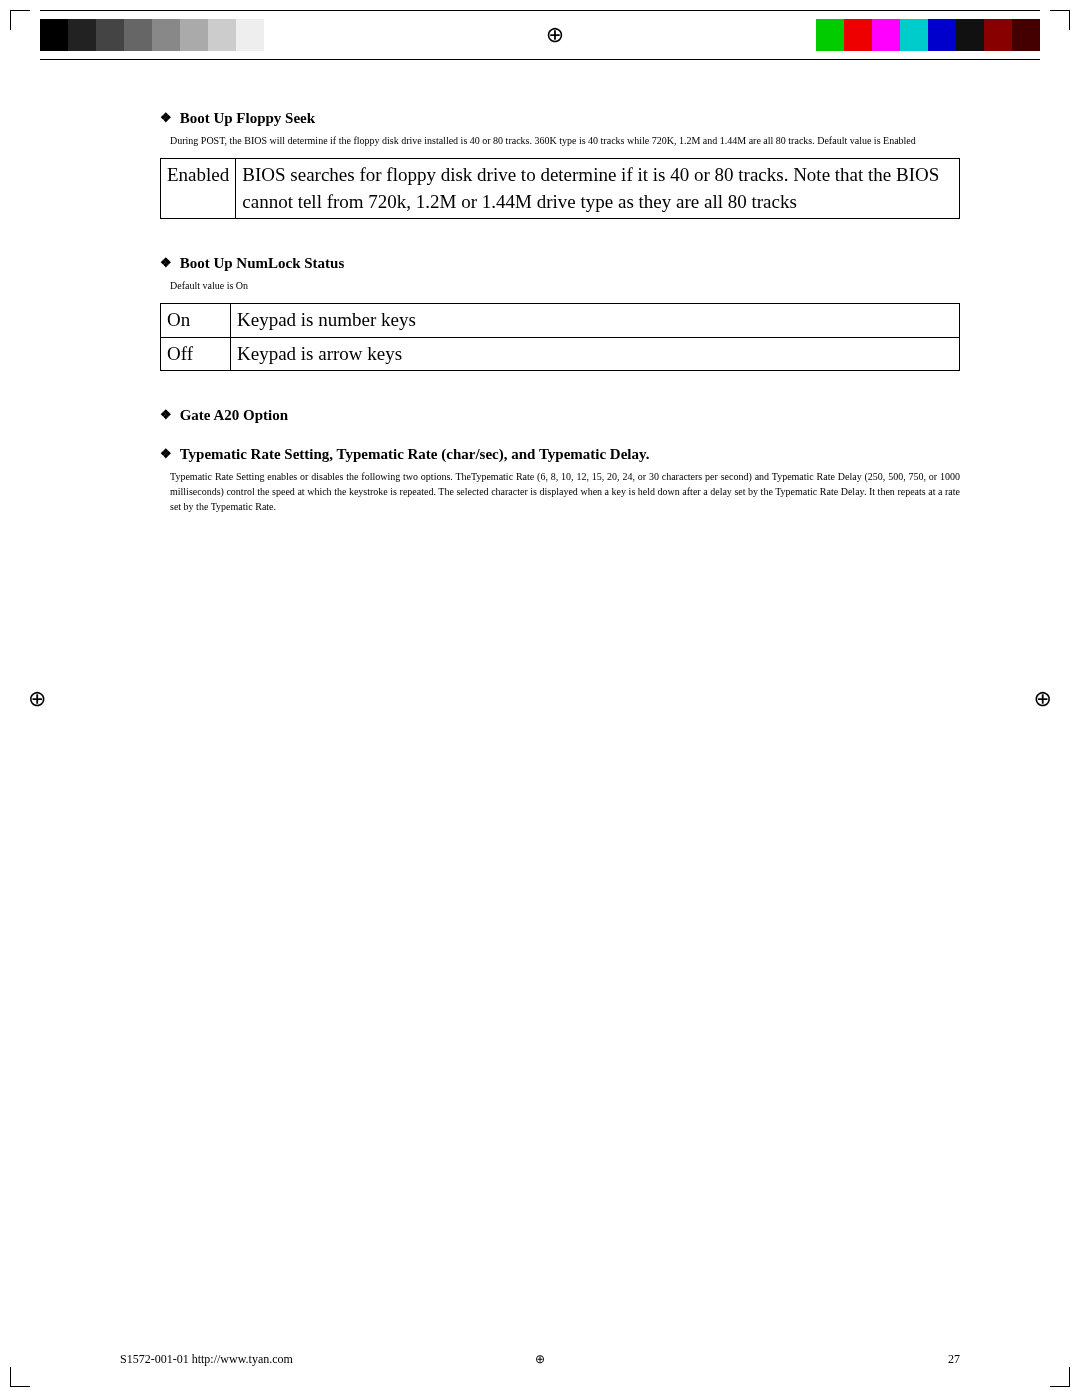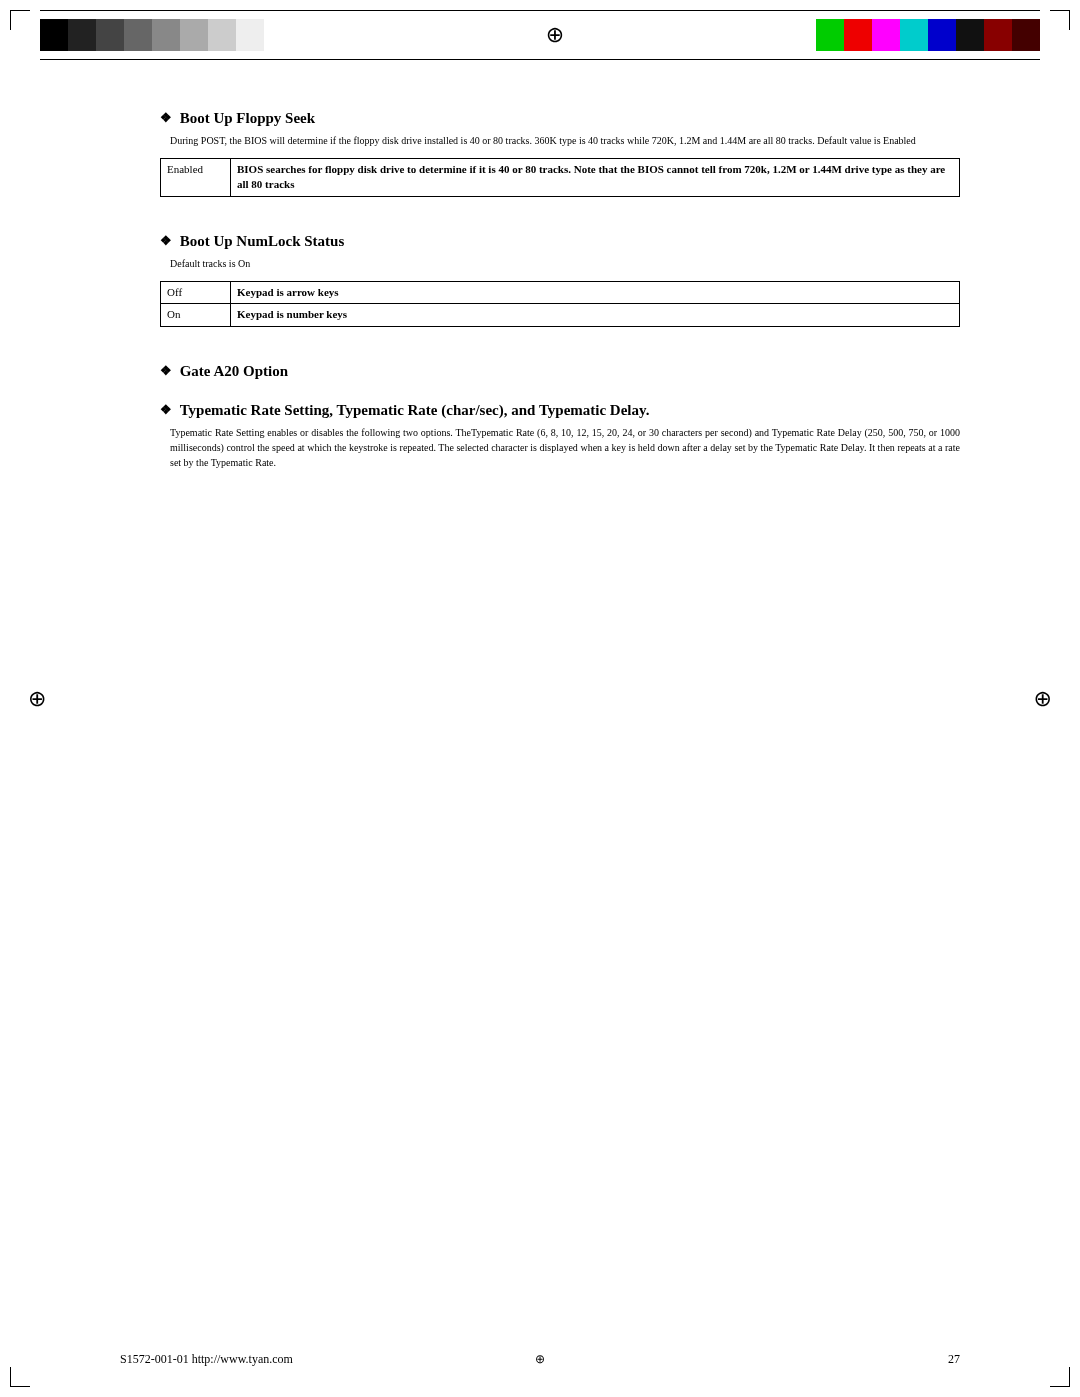--- a/index.html
+++ b/index.html
@@ -135,30 +135,29 @@
       margin-bottom: 10px;
       margin-left: 10px;
       text-align: justify;
     }
 
     
     .data-table {
       width: 100%;
       border-collapse: collapse;
       margin-bottom: 36px;
-      font-size: 11px;
+      font-size: 19px;
       border-radius: 12px;
     }
 
     .data-table td {
       border: 1px solid #000;
       padding: 3px 6px;
       vertical-align: top;
       line-height: 1.4;
-      font-weight: bold;
     }
 
     .data-table td:first-child {
       white-space: nowrap;
       font-weight: normal;
       width: 70px;
     }
 
     
     .section {
@@ -261,30 +260,30 @@
         </tr>
       </tbody>
     </table>
   </div>
 
   <div class="section">
     <div class="section-heading">
       <span class="bullet-diamond">❖</span>
       <span>Boot Up NumLock Status</span>
     </div>
-    <div class="body-text">Default tracks is On</div>
+    <div class="body-text">Default value is On</div>
     <table class="data-table">
       <tbody>
         <tr>
+          <td>On</td>
+          <td>Keypad is number keys</td>
+        </tr>
+        <tr>
           <td>Off</td>
           <td>Keypad is arrow keys</td>
-        </tr>
-        <tr>
-          <td>On</td>
-          <td>Keypad is number keys</td>
         </tr>
       </tbody>
     </table>
   </div>
 
   <div class="section">
     <div class="section-heading">
       <span class="bullet-diamond">❖</span>
       <span>Gate A20 Option</span>
     </div>

